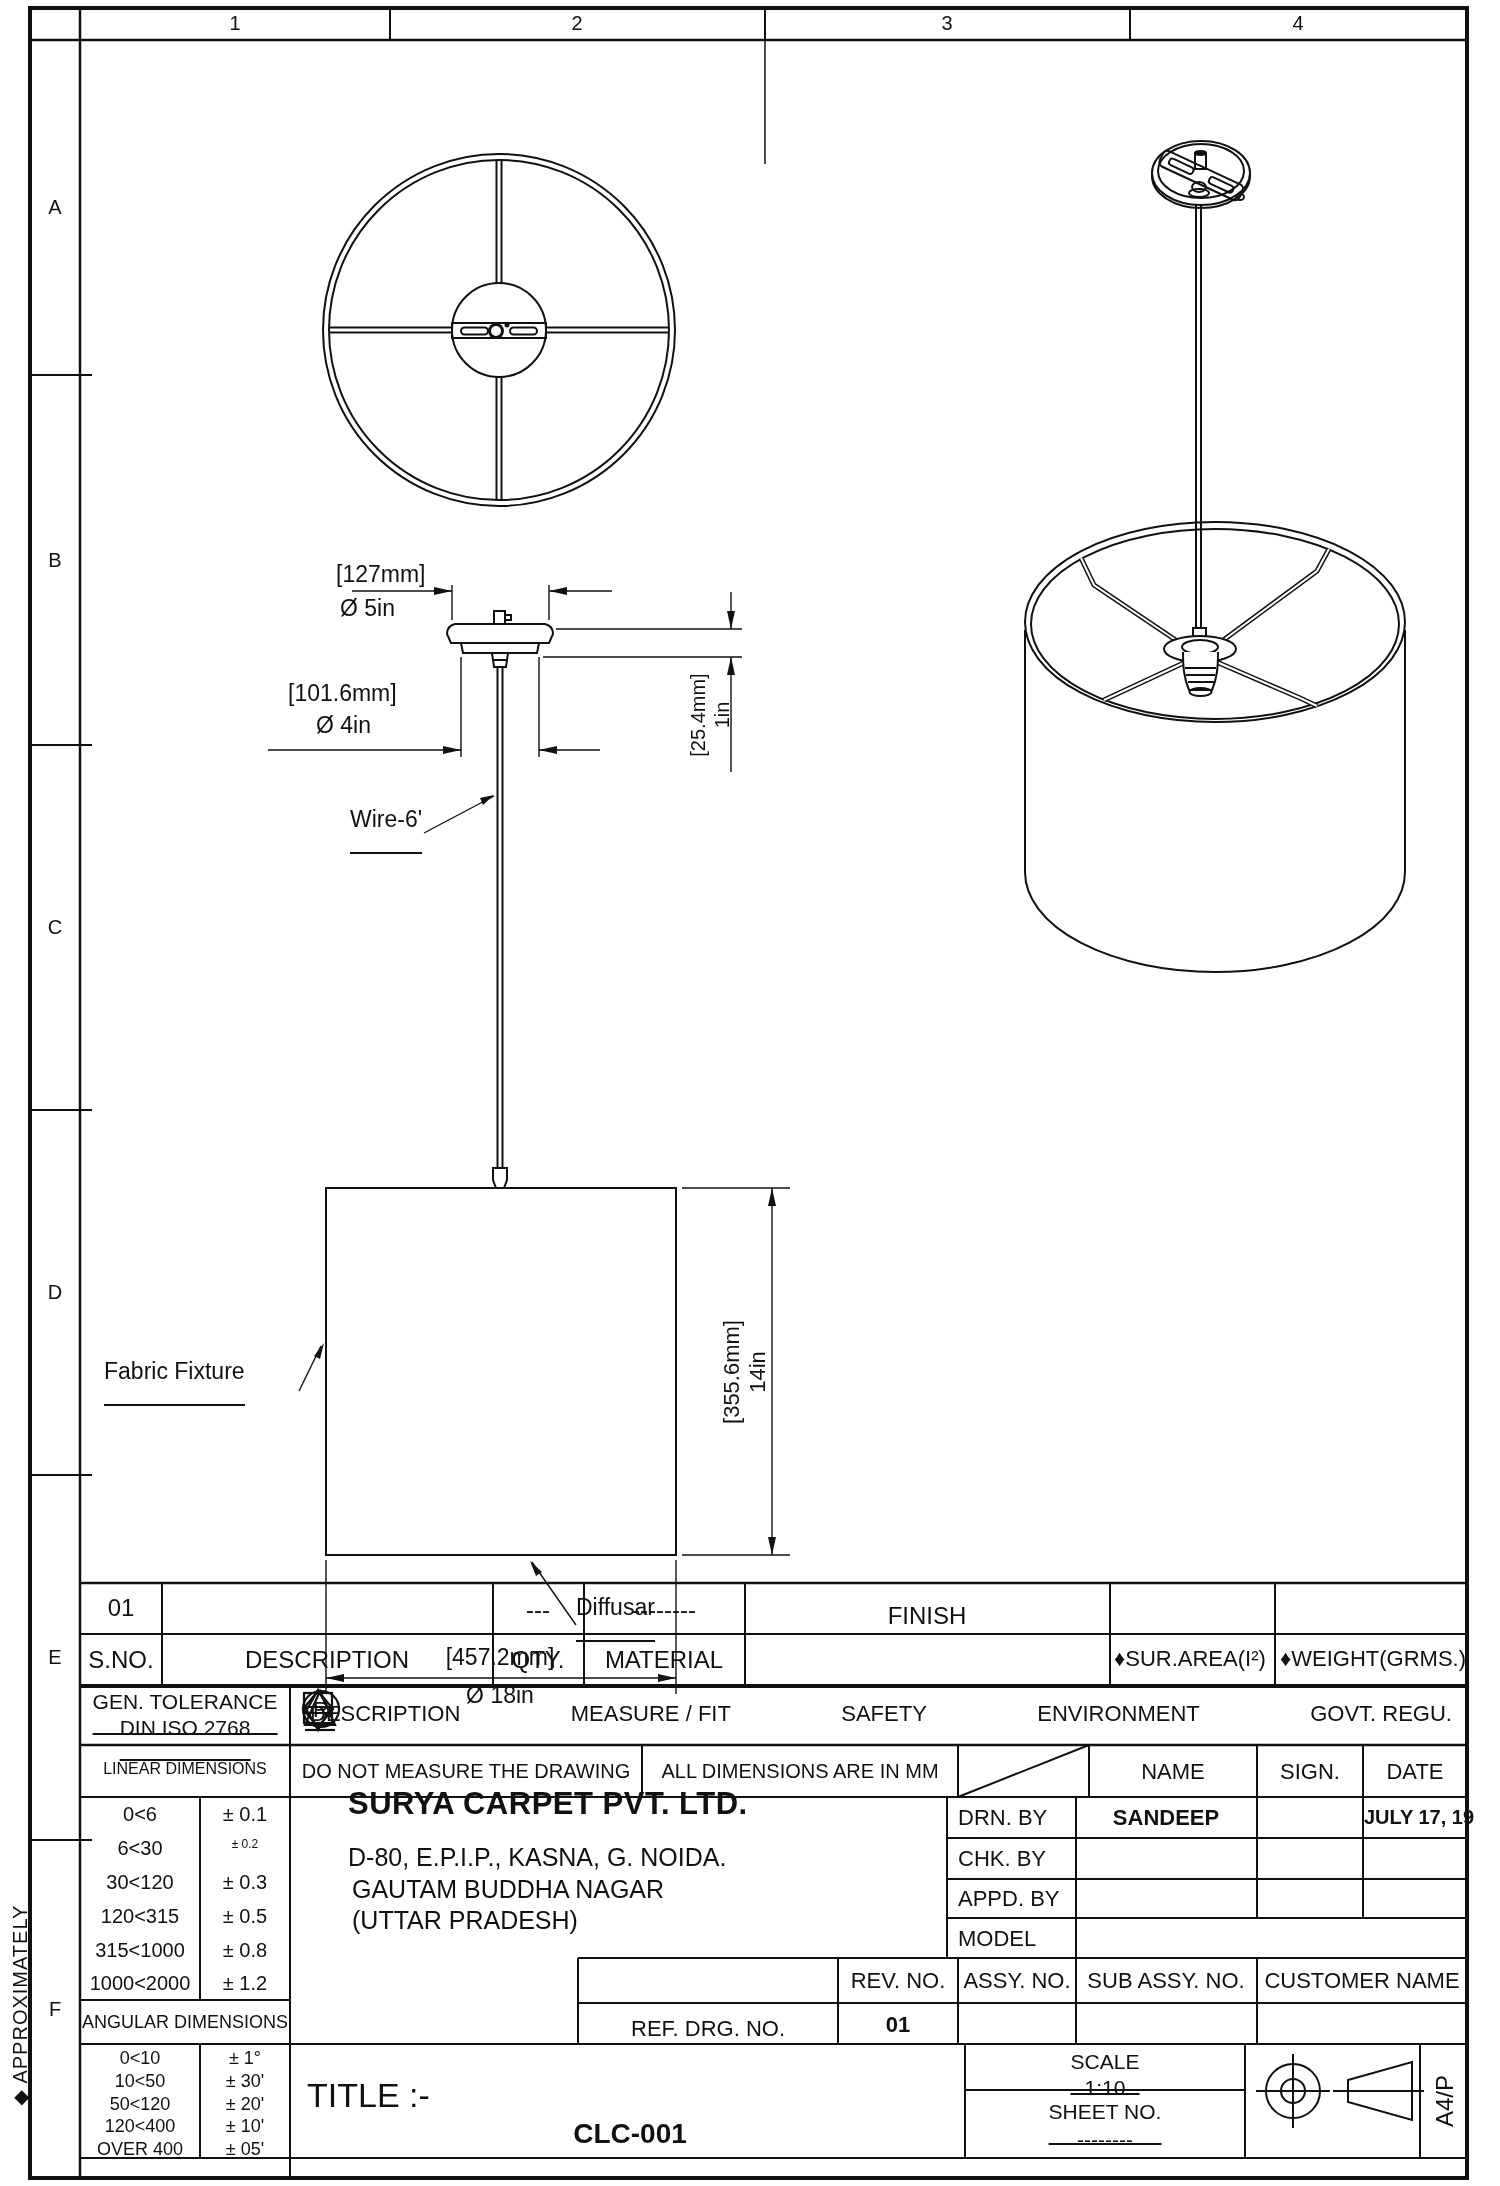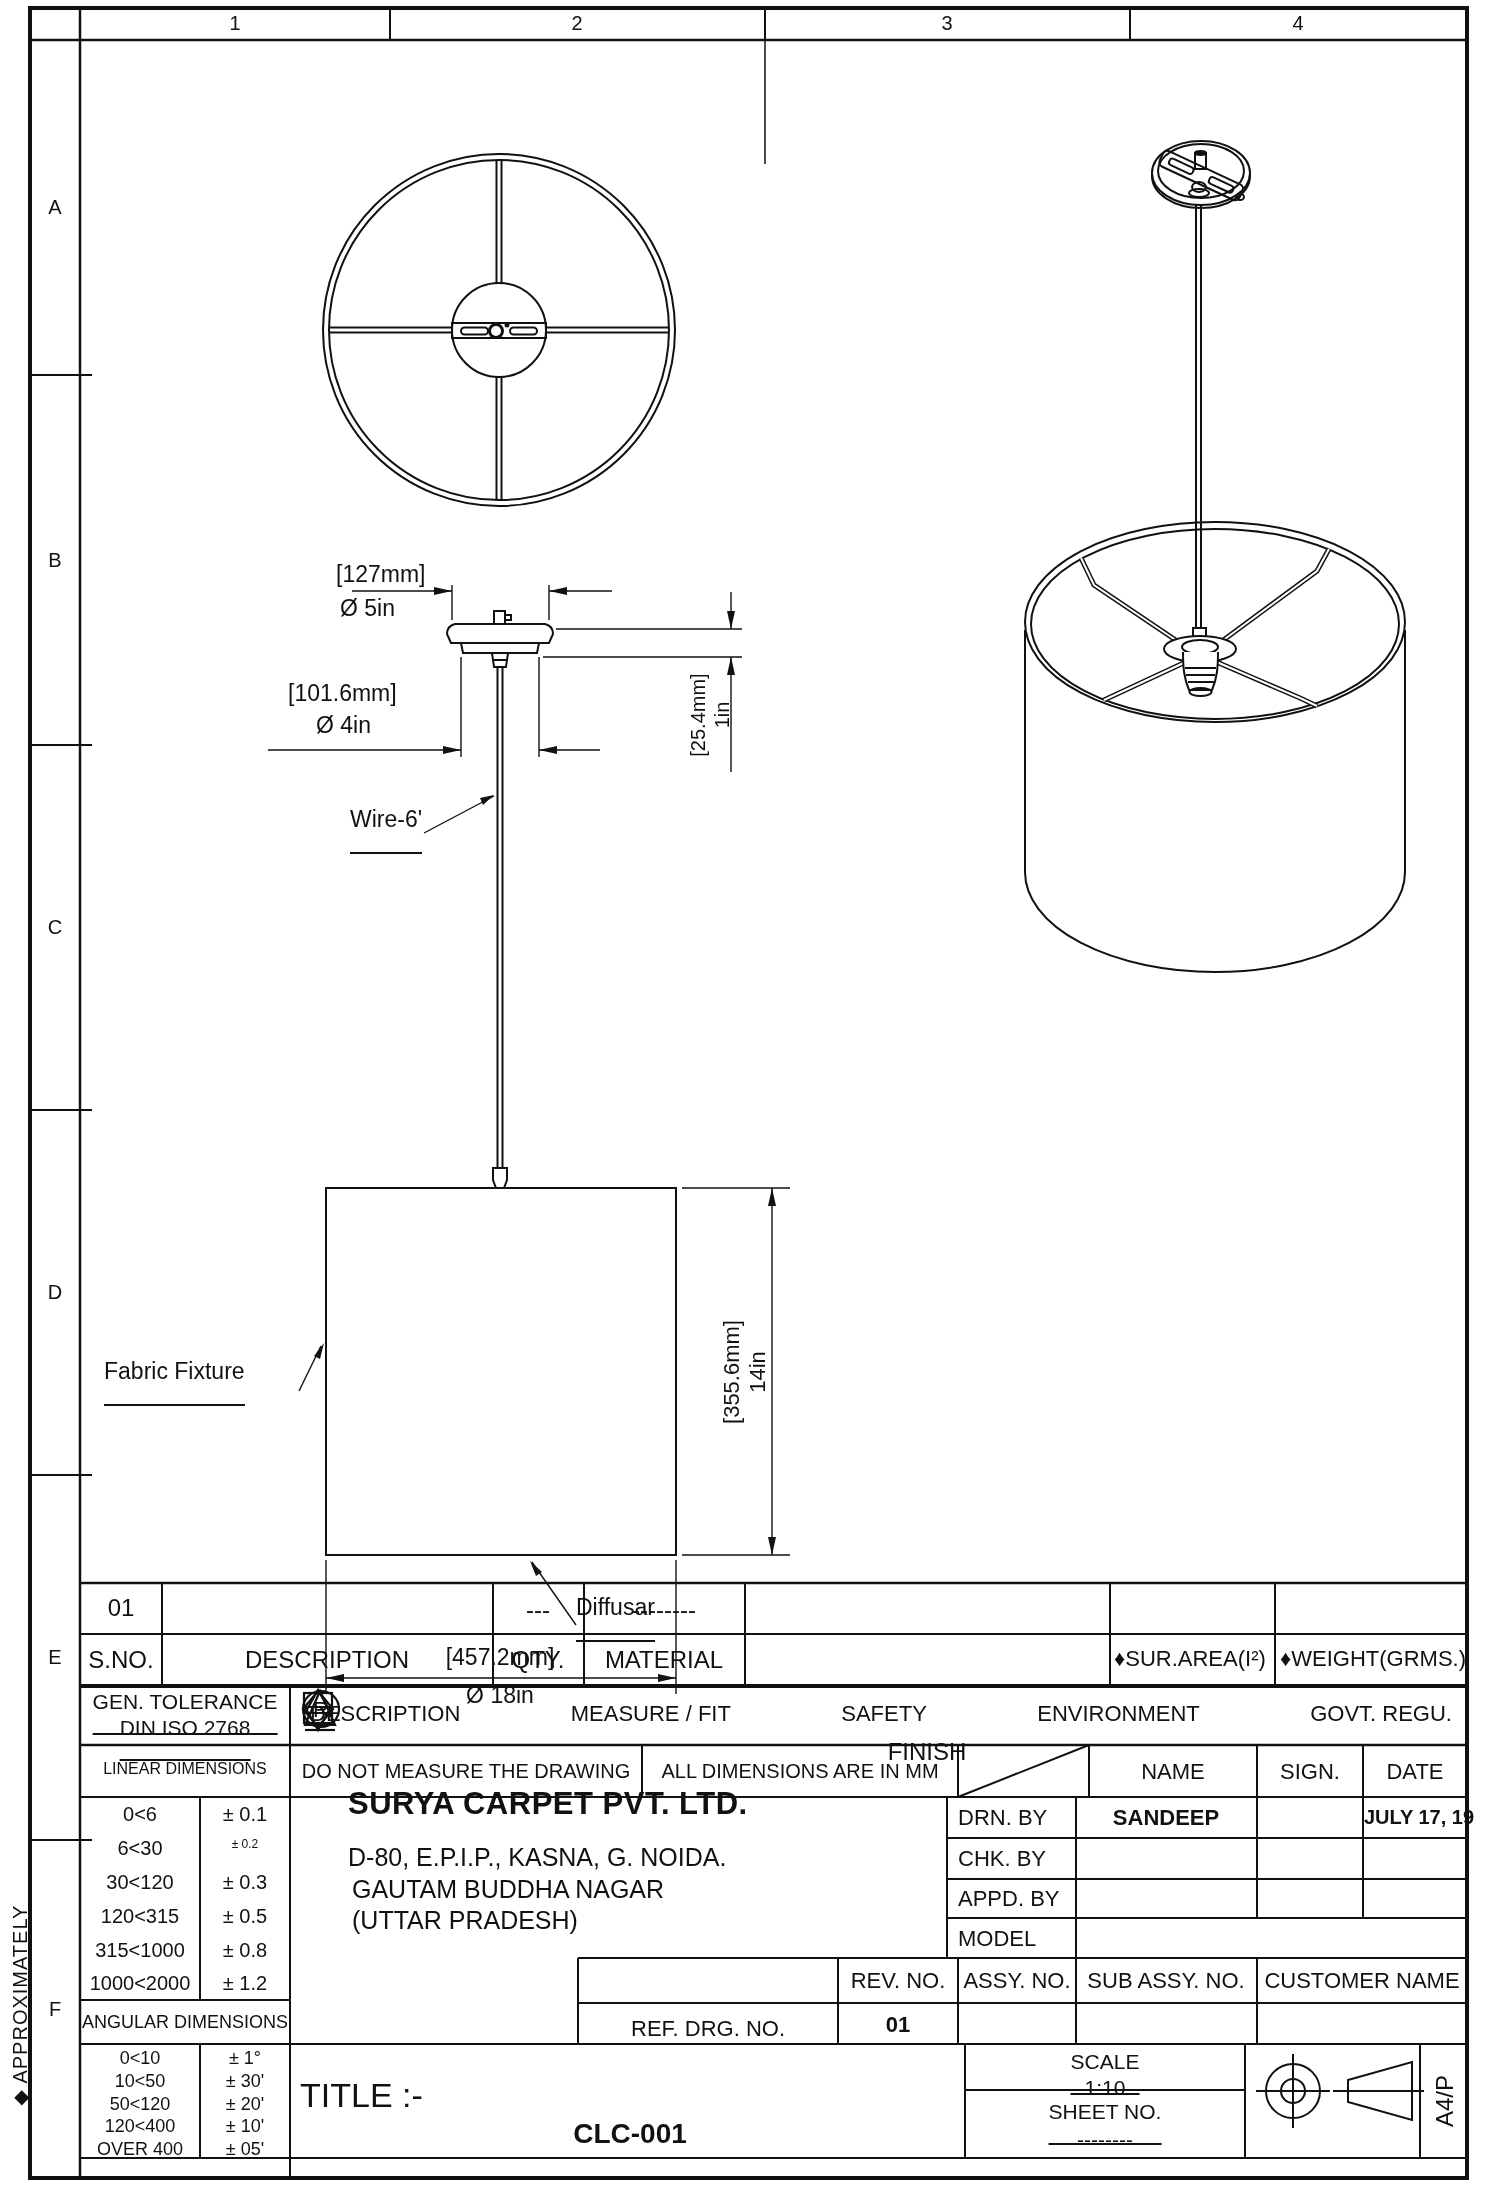--- a/index.html
+++ b/index.html
@@ -248,21 +248,21 @@
 <div class="t dimtxt c" style="left:500px;top:1644px;">[457.2mm]</div>
 <div class="t dimtxt c" style="left:500px;top:1682px;">Ø 18in</div>
 
 <div class="t c" style="left:121px;top:1594px;font-size:24px;">01</div>
 <div class="t c" style="left:538px;top:1596px;font-size:24px;">---</div>
 <div class="t c" style="left:664px;top:1596px;font-size:24px;">--------</div>
 <div class="t c" style="left:121px;top:1646px;font-size:24px;">S.NO.</div>
 <div class="t c" style="left:327px;top:1646px;font-size:24px;">DESCRIPTION</div>
 <div class="t c" style="left:538px;top:1646px;font-size:24px;">QTY.</div>
 <div class="t c" style="left:664px;top:1646px;font-size:24px;">MATERIAL</div>
-<div class="t c" style="left:927px;top:1738px;font-size:24px;">FINISH</div>
+<div class="t c" style="left:927px;top:1602px;font-size:24px;">FINISH</div>
 <div class="t" style="left:1114px;top:1646px;font-size:22px;"><span>♦</span><span>SUR.AREA(I²)</span></div>
 <div class="t" style="left:1280px;top:1646px;font-size:22px;"><span>♦</span><span>WEIGHT(GRMS.)</span></div>
 
 <div class="t c u" style="left:185px;top:1690px;font-size:21px;">GEN. TOLERANCE</div>
 <div class="t c u" style="left:185px;top:1716px;font-size:21px;">DIN ISO 2768</div>
 
 <div class="legend">
   <div class="legitem">
     <svg width="36" height="42" viewBox="0 0 36 42">
           <polygon points="18,3 33,21 18,39 3,21" fill="none" stroke="#111" stroke-width="2.2"></polygon>
@@ -342,21 +342,21 @@
 <div class="t c" style="left:245px;top:2048px;font-size:18px;">± 1°</div>
 <div class="t c" style="left:140px;top:2071px;font-size:18px;">10&lt;50</div>
 <div class="t c" style="left:245px;top:2071px;font-size:18px;">± 30'</div>
 <div class="t c" style="left:140px;top:2094px;font-size:18px;">50&lt;120</div>
 <div class="t c" style="left:245px;top:2094px;font-size:18px;">± 20'</div>
 <div class="t c" style="left:140px;top:2116px;font-size:18px;">120&lt;400</div>
 <div class="t c" style="left:245px;top:2116px;font-size:18px;">± 10'</div>
 <div class="t c" style="left:140px;top:2139px;font-size:18px;">OVER 400</div>
 <div class="t c" style="left:245px;top:2139px;font-size:18px;">± 05'</div>
 
-<div class="t" style="left:300px;top:2076px;font-size:34px;">TITLE :-</div>
+<div class="t" style="left:307px;top:2076px;font-size:34px;">TITLE :-</div>
 <div class="t c b" style="left:630px;top:2118px;font-size:28px;">CLC-001</div>
 <div class="t c u" style="left:1105px;top:2050px;font-size:21px;">SCALE</div>
 <div class="t c" style="left:1105px;top:2076px;font-size:21px;">1:10</div>
 <div class="t c u" style="left:1105px;top:2100px;font-size:21px;">SHEET NO.</div>
 <div class="t c" style="left:1105px;top:2128px;font-size:21px;">--------</div>
 <div class="t" style="left:1404px;top:2088px;width:80px;height:26px;text-align:center;font-size:24px;transform:rotate(-90deg);">A4/P</div>
 
 </div>
 
 </body></html>

